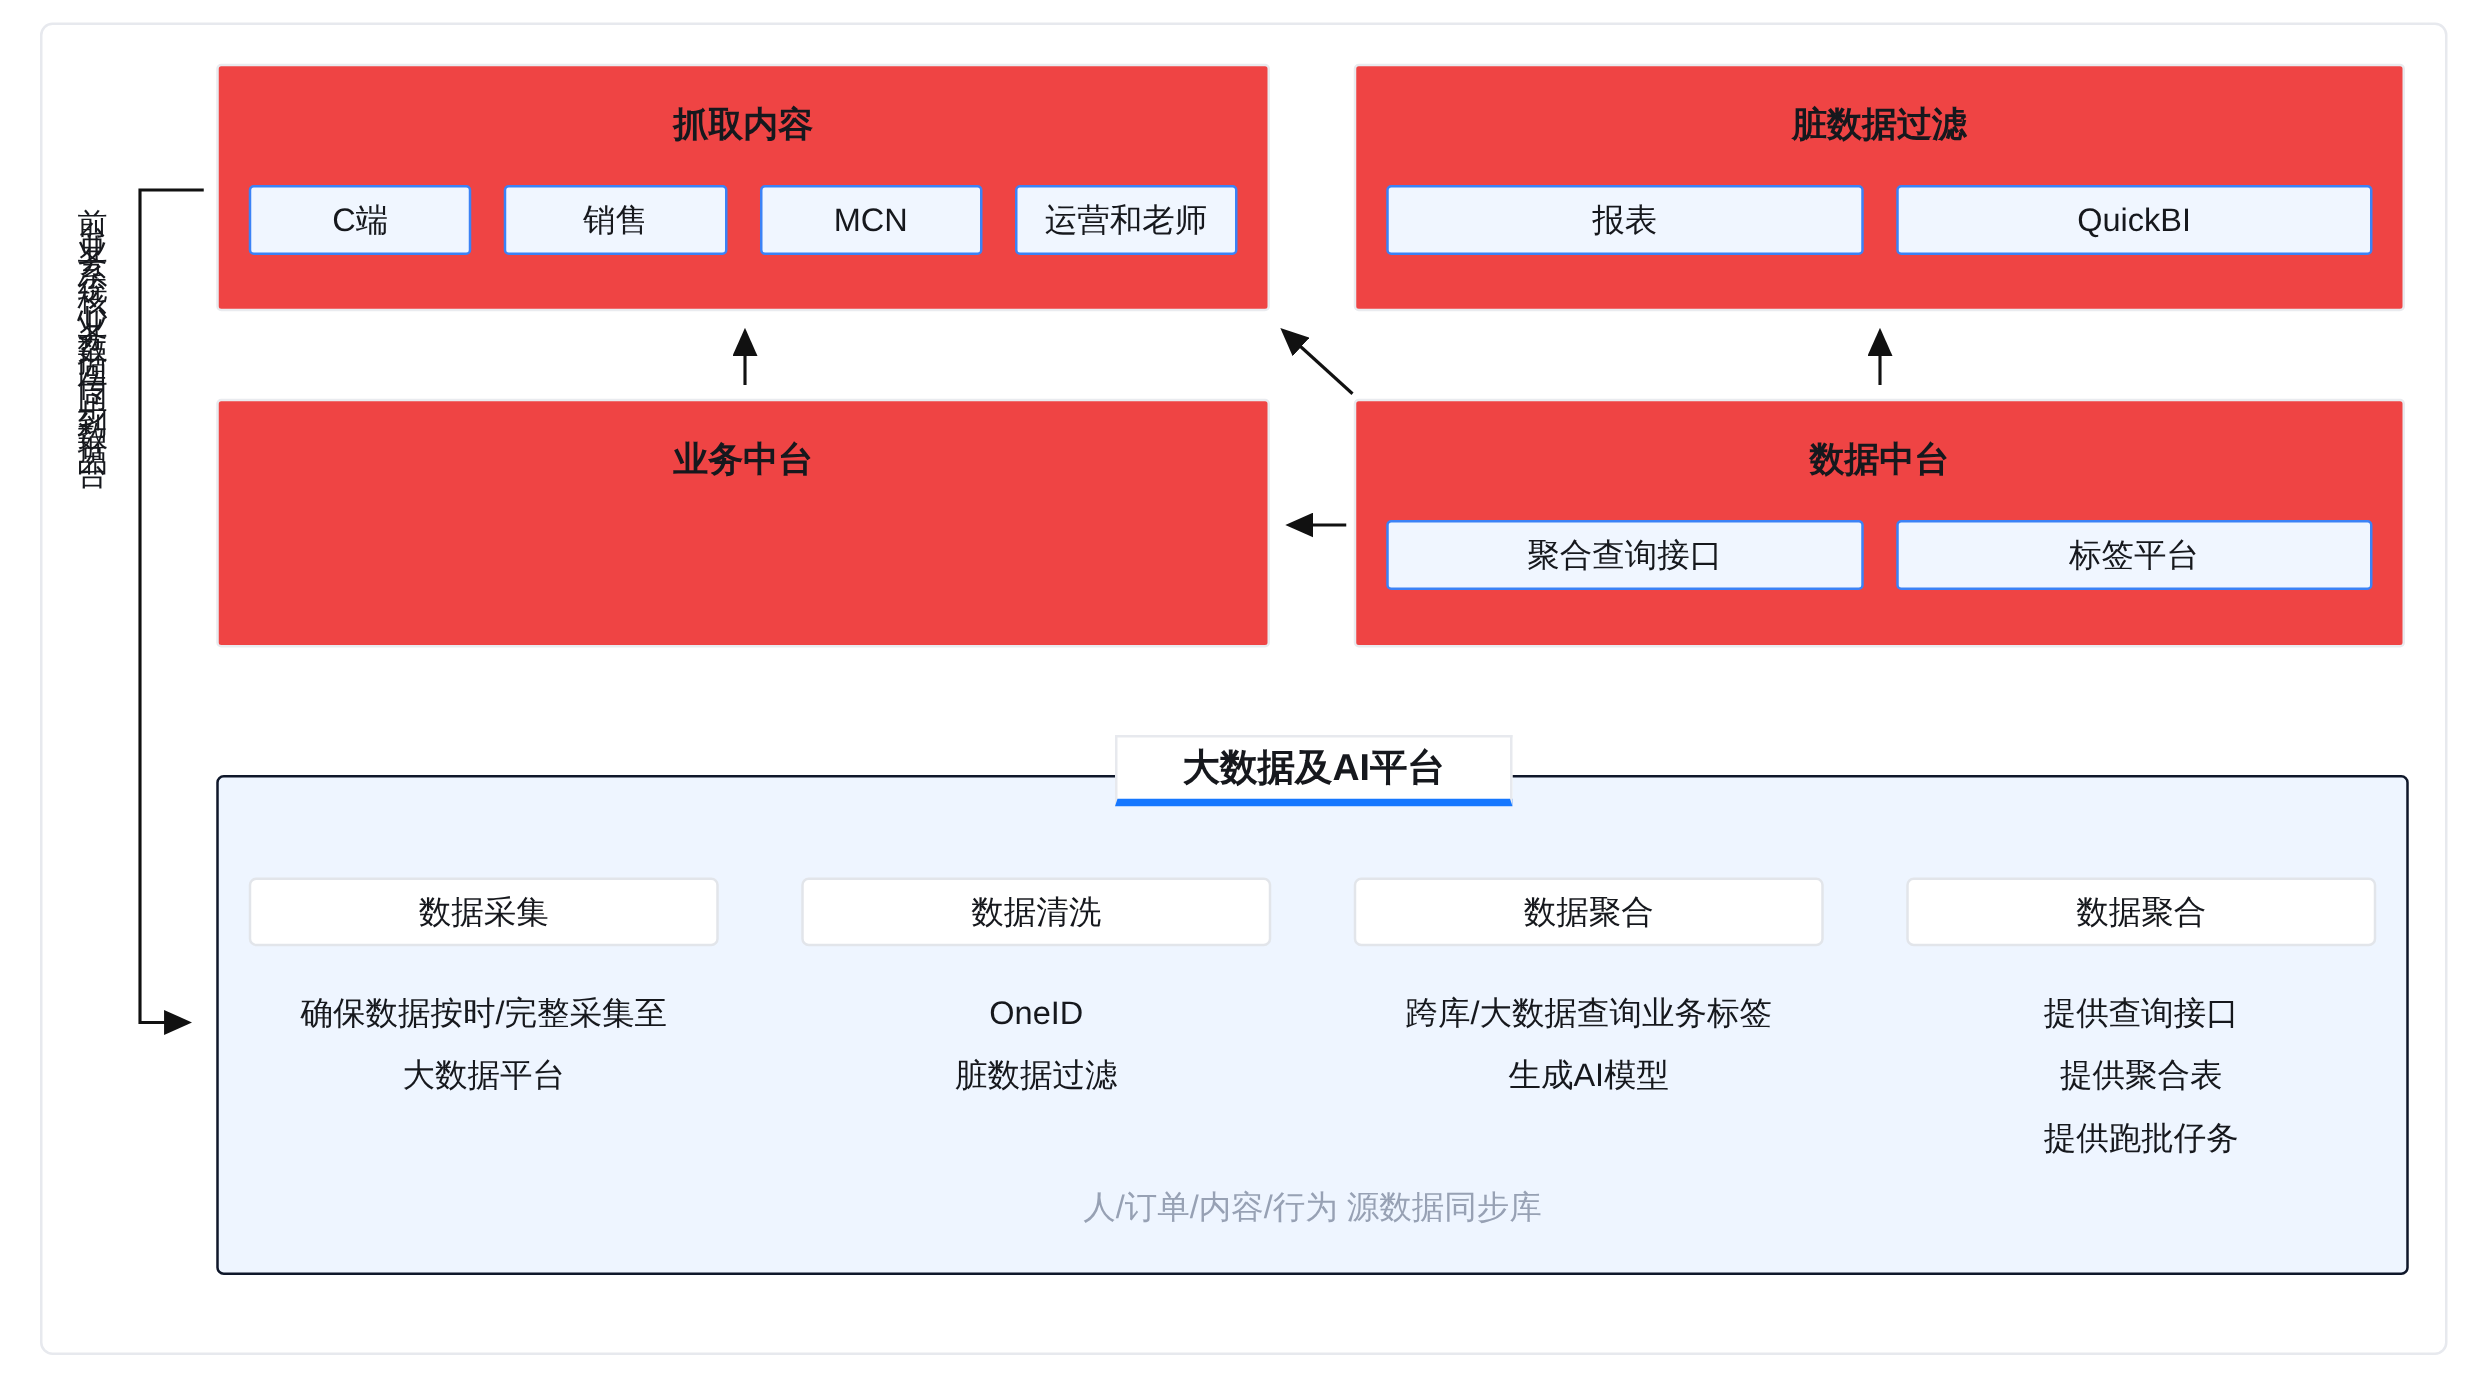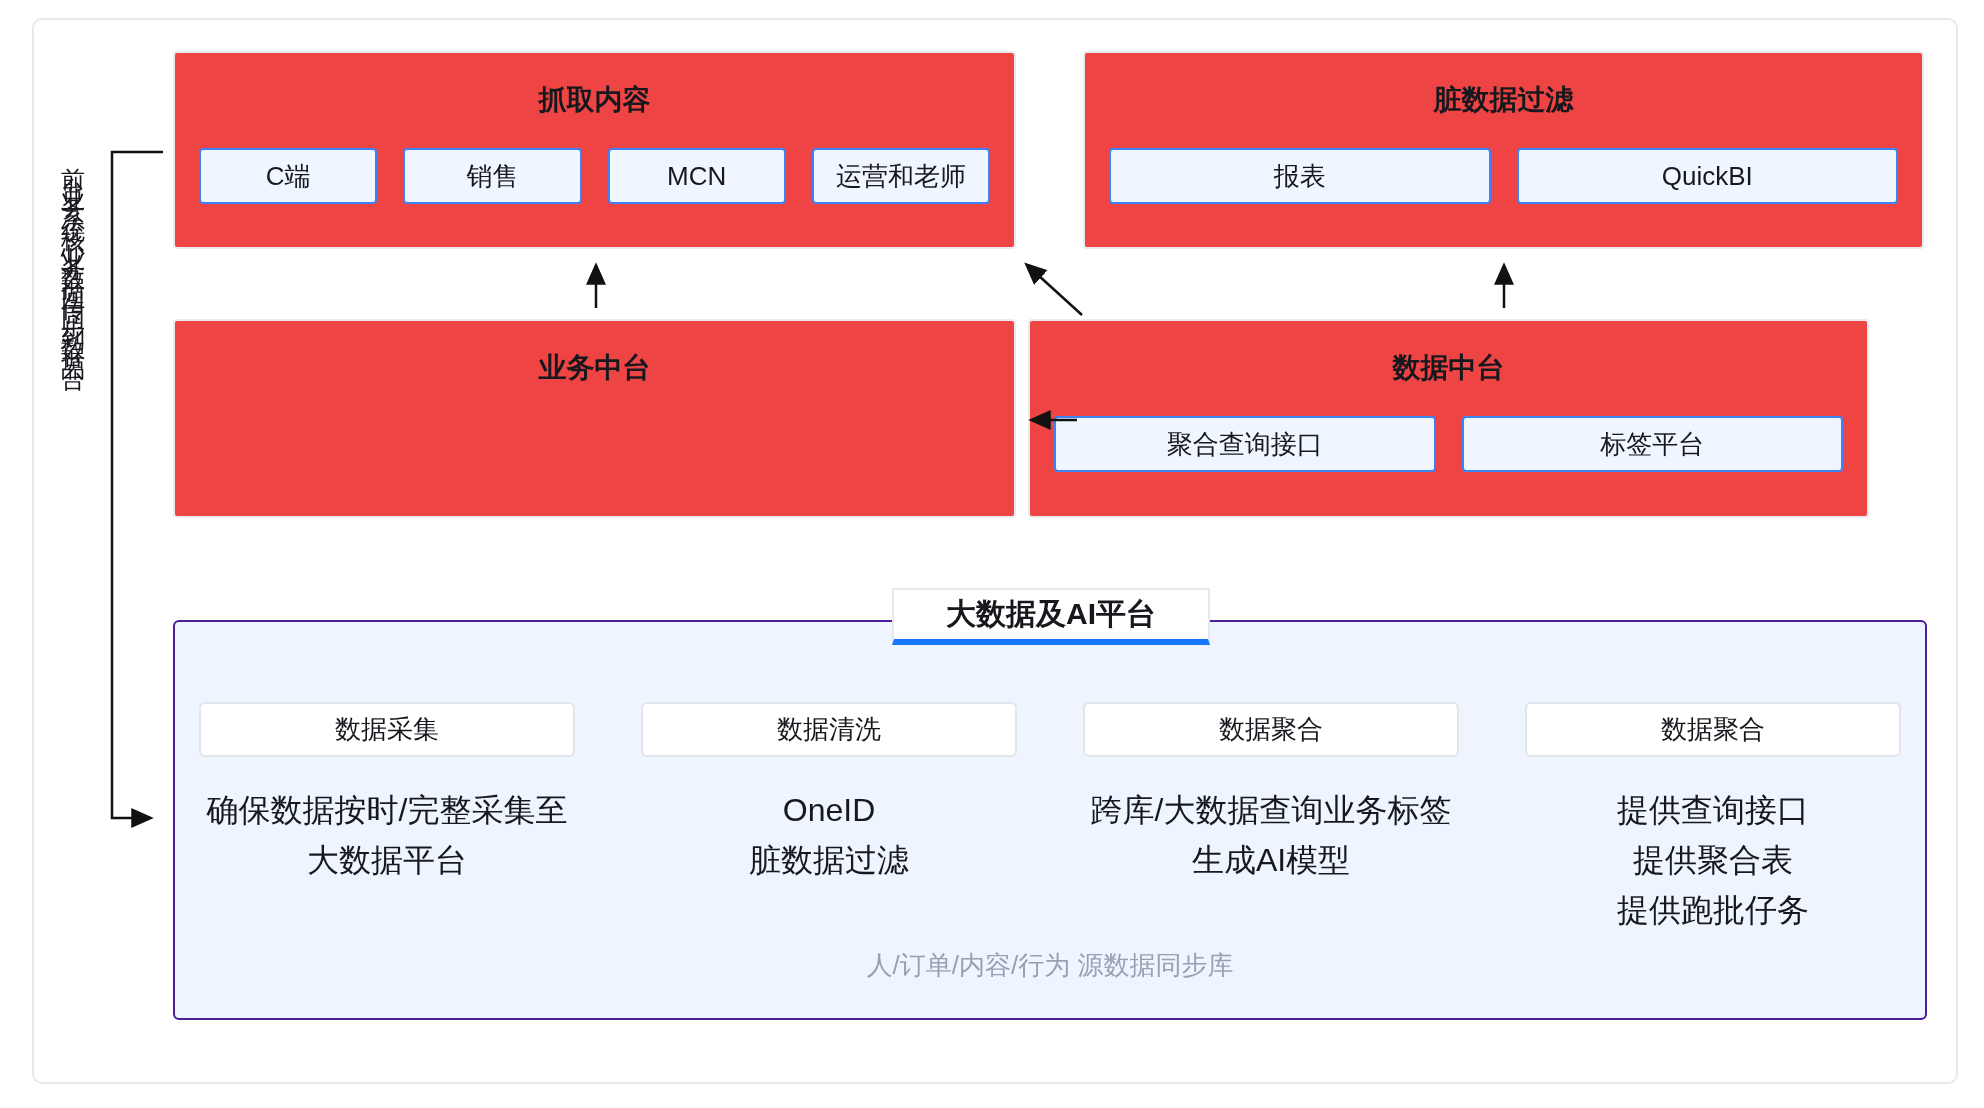--- a/index.html
+++ b/index.html
@@ -13,33 +13,33 @@
   .panel{position:absolute;background:#ef4444;border:2px solid #e9ebef;border-radius:4px;box-sizing:border-box;}
   .panel-title{position:absolute;left:0;right:0;top:28px;text-align:center;
                font-size:28px;font-weight:600;color:#16181d;}
   .chip-row{position:absolute;left:0;right:0;top:95px;display:flex;gap:26px;padding:0 24px;}
   .chip{flex:1;height:56px;box-sizing:border-box;background:#f0f6ff;border:2px solid #3b82f6;
         border-radius:4px;display:flex;align-items:center;justify-content:center;
         font-size:26px;color:#16181d;}
   .p-grab{left:173px;top:51px;width:843px;height:198px;}
   .p-process{left:1083px;top:51px;width:841px;height:198px;}
   .p-business{left:173px;top:319px;width:843px;height:199px;padding-left:38px;}
-  .p-data{left:1028px;top:319px;width:841px;height:199px;}
+  .p-data{left:1083px;top:319px;width:841px;height:199px;}
   .bigbox{position:absolute;left:173px;top:620px;width:1754px;height:400px;box-sizing:border-box;
-          background:#eef5ff;border:2px solid #4c1d95;border-radius:6px;}
+          background:#eef5ff;border:2px solid #0f172a;border-radius:6px;}
   .tab{position:absolute;left:892px;top:588px;width:318px;height:57px;box-sizing:border-box;
        background:#ffffff;border:2px solid #e7e9ee;border-bottom:6px solid #1677ff;
        display:flex;align-items:center;justify-content:center;
        font-size:30px;font-weight:700;color:#16181d;z-index:5;}
   .cols{position:absolute;left:0;right:0;top:80px;display:flex;gap:66px;padding:0 24px;}
   .col{flex:1;display:flex;flex-direction:column;align-items:center;}
   .col-header{width:100%;height:55px;box-sizing:border-box;background:#ffffff;
               border:2px solid #e2e5ea;border-radius:6px;display:flex;align-items:center;
               justify-content:center;font-size:26px;color:#16181d;}
-  .col-lines{margin-top:28px;text-align:center;font-size:32px;line-height:50px;color:#16181d;}
+  .col-lines{margin-top:28px;text-align:center;font-size:26px;line-height:50px;color:#16181d;}
   .footnote{position:absolute;left:0;right:0;top:326px;text-align:center;
             font-size:26px;color:#97a1b4;}
   .arrows{position:absolute;left:0;top:0;width:1984px;height:1108px;pointer-events:none;z-index:4;}
 </style>
 </head>
 <body>
 
 <div class="stage">
   <div class="frame"></div>
 

